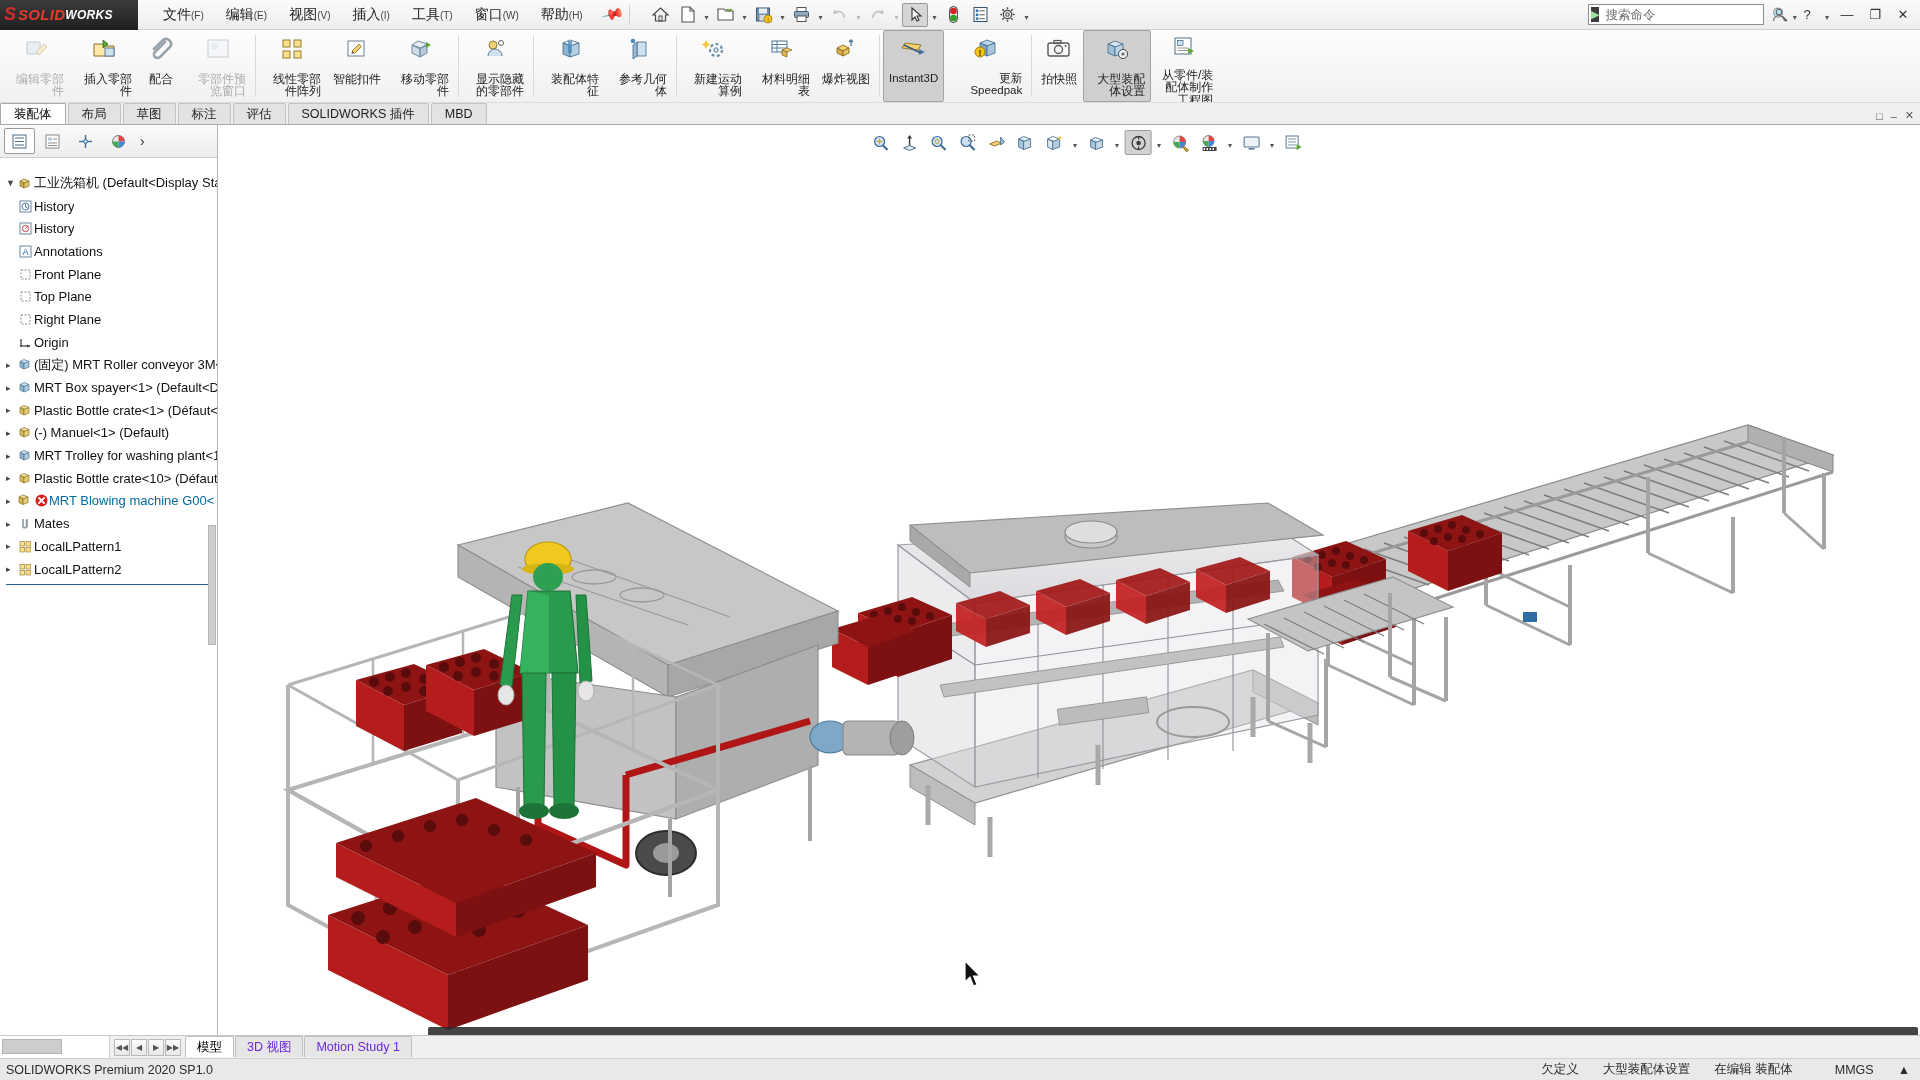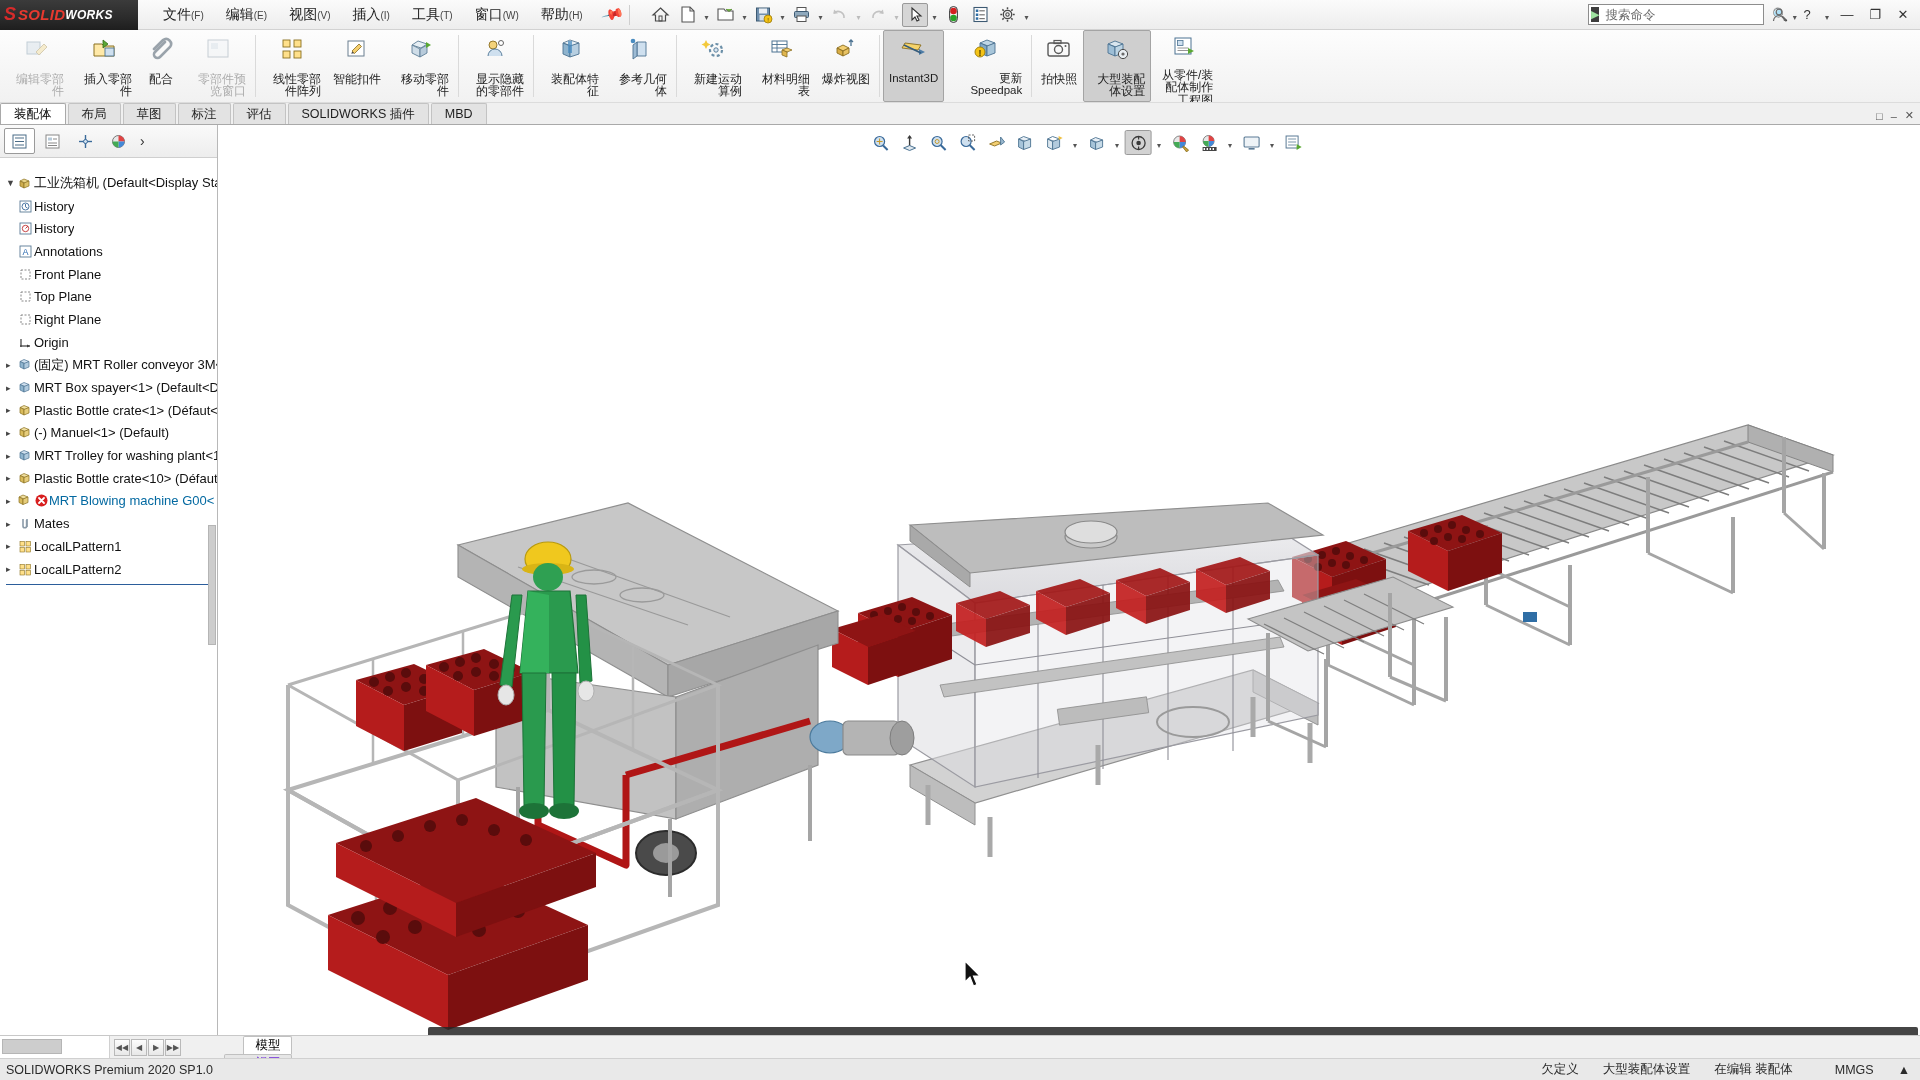--- a/index.html
+++ b/index.html
@@ -124,21 +124,21 @@
     align-items:center; justify-content:center; z-index:9; border-radius:2px;
   }
 
   
   .bottombar{ height:23px; min-height:23px; background:#f0f0f0; border-top:1px solid #c8c8c8; display:flex; align-items:stretch; }
   .hscroll{ width:110px; background:#fff; border-right:1px solid #d0d0d0; position:relative;}
   .hscroll .hthumb{ position:absolute; left:2px; top:3px; width:60px; height:15px; background:#cdcdcd; border:1px solid #b5b5b5;}
   .arrows{ display:flex; align-items:center; gap:1px; padding:0 4px; }
   .arrows .ab{ width:16px;height:17px; border:1px solid #b9b9b9; background:linear-gradient(#fdfdfd,#e8e8e8);
      display:flex;align-items:center;justify-content:center; font-size:8px; color:#555;}
-  .mtabs{ display:flex; align-items:flex-end;flex-direction:column; }
+  .mtabs{ display:flex; align-items:flex-start; }
   .mtab{ height:21px; padding:0 11px; font-size:12.5px; display:flex; align-items:center;
      border:1px solid #c0c0c0; border-bottom:none; background:#e6e6e6; margin-right:1px; border-radius:2px 2px 0 0; color:#6d28d9;}
   .mtab.sel{ background:#fff; color:#000; }
   .statusbar{
     height:22px; min-height:22px; background:#e9e9e9; border-top:1px solid #d0d0d0;
     display:flex; align-items:center; font-size:12.5px; color:#2b2b2b; padding:0 6px;
   }
   .statusbar .sr{ margin-left:auto; display:flex; align-items:center; gap:24px; padding-right:4px;}
   .statusbar .unit{ margin-left:18px; }
 </style>

